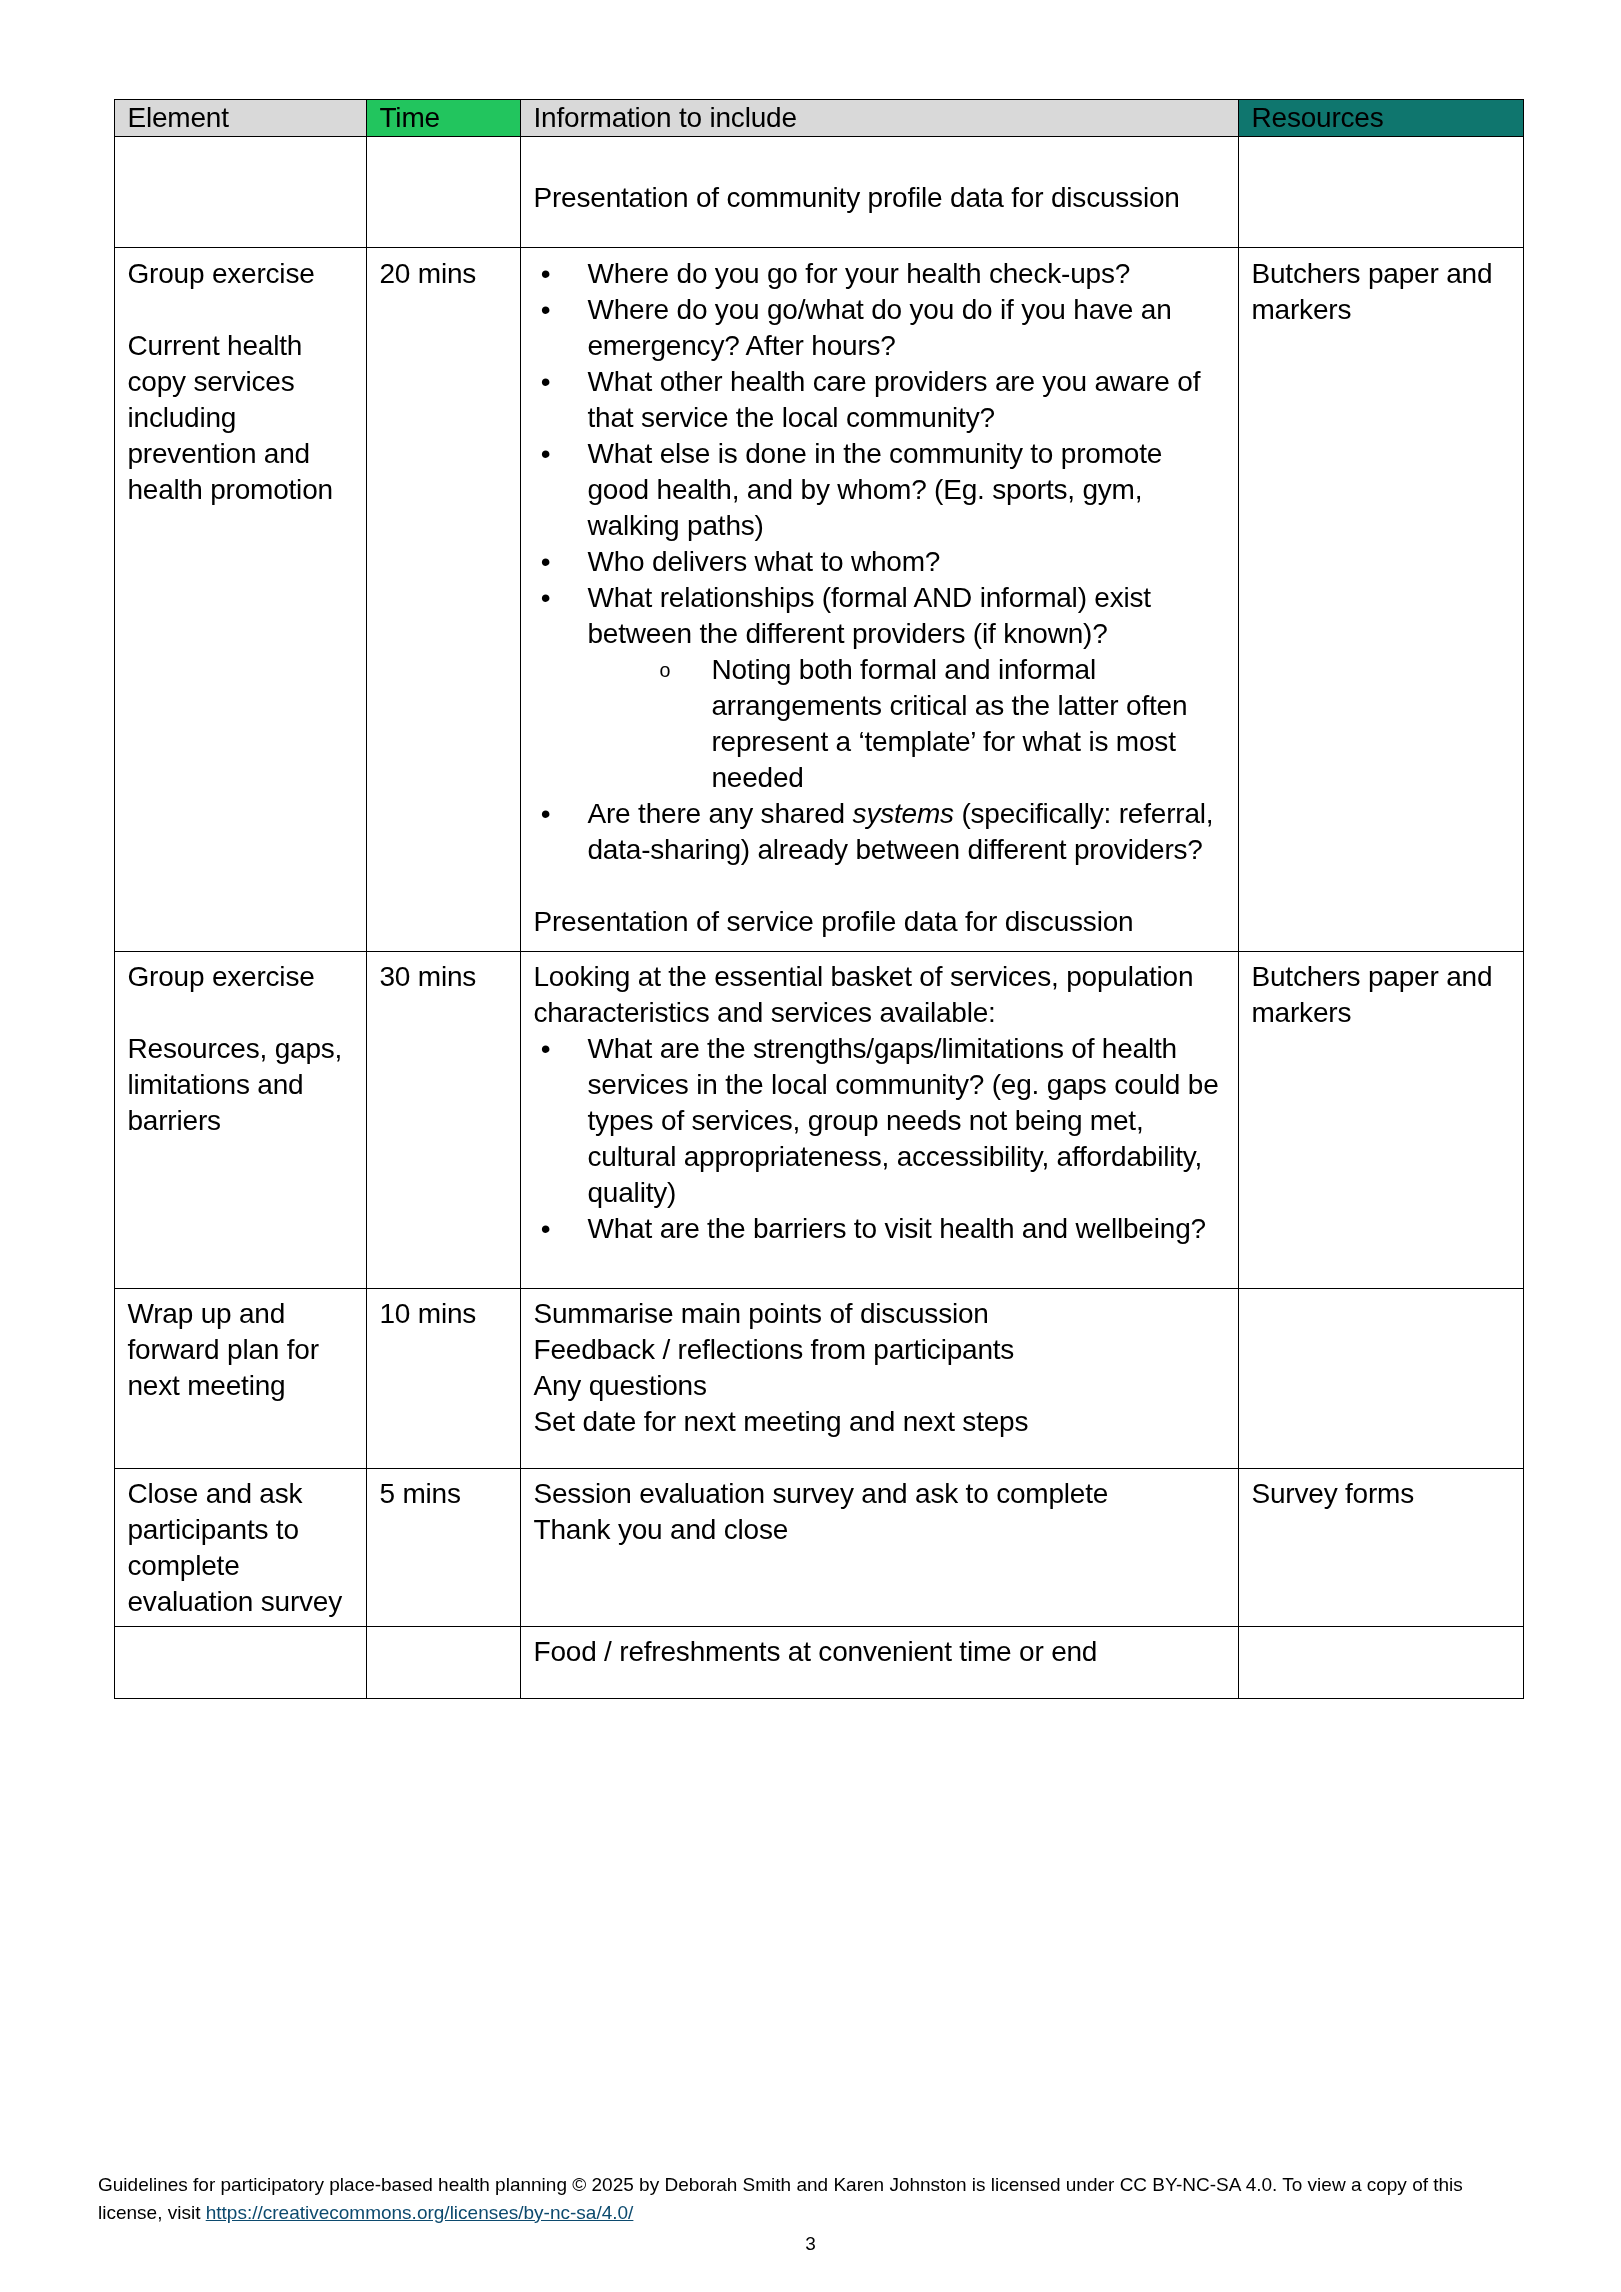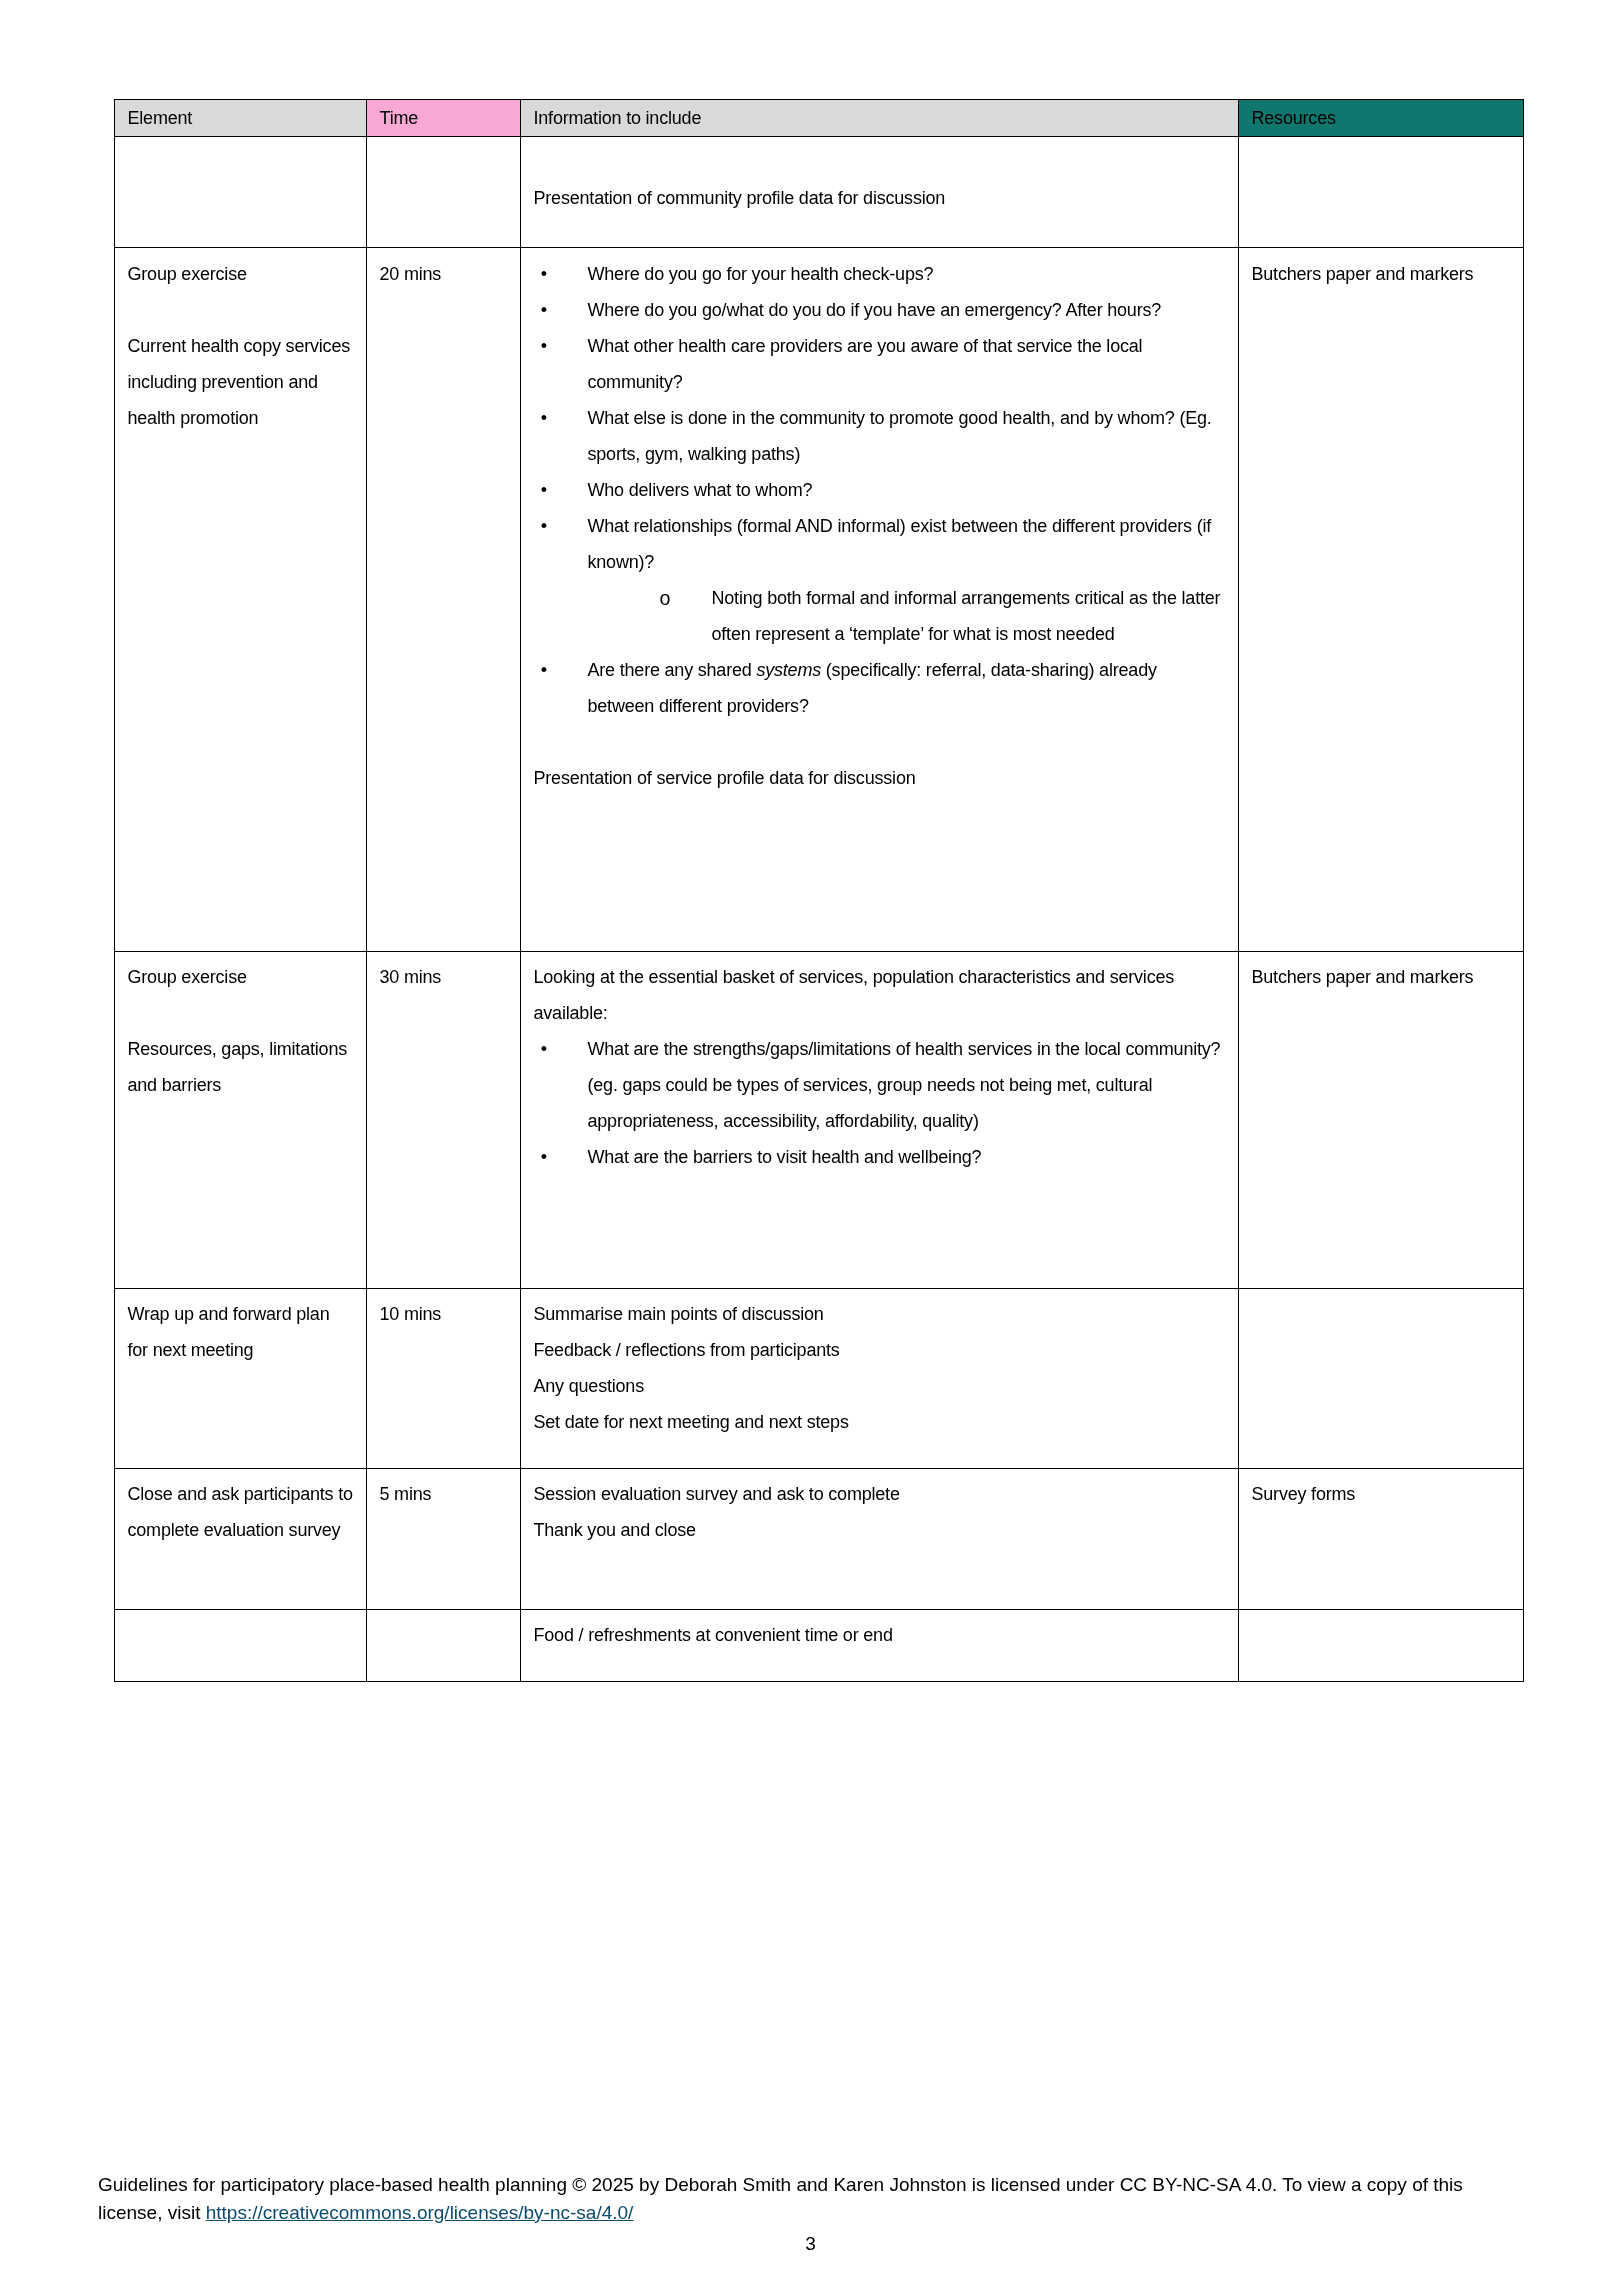--- a/index.html
+++ b/index.html
@@ -15,21 +15,21 @@
     position:absolute; left:114px; top:99px;
     width:1409px;
     border-collapse:collapse;
     table-layout:fixed;
   }
   table.agenda th, table.agenda td {
     border:1.8px solid #000;
     vertical-align:top;
     text-align:left;
     font-weight:normal;
-    font-size:18px;
+    font-size:28px;
     line-height:36px;
     letter-spacing:-0.2px;
     padding:7.2px 12.5px 5.4px 12.5px;
     overflow:hidden;
     word-wrap:break-word;
   }
   table.agenda th {
     height:25px;
     padding:0.9px 12.5px;
     line-height:34px;
@@ -62,21 +62,21 @@
   <table class="agenda" id="agenda-table">
     <colgroup>
         <col style="width:252px">
         <col style="width:154px">
         <col style="width:718px">
         <col style="width:285px">
       </colgroup>
     <thead>
         <tr>
           <th style="background:#D9D9D9">Element</th>
-          <th style="background:#f9a8d4">Time</th>
+          <th style="background:#22c55e">Time</th>
           <th style="background:#D9D9D9">Information to include</th>
           <th style="background:#0f766e">Resources</th>
         </tr>
       </thead>
     <tbody>
         <tr>
     <td style="height:98px"></td>
     <td></td>
     <td>
             <div class="blk blk-spacer"></div>

